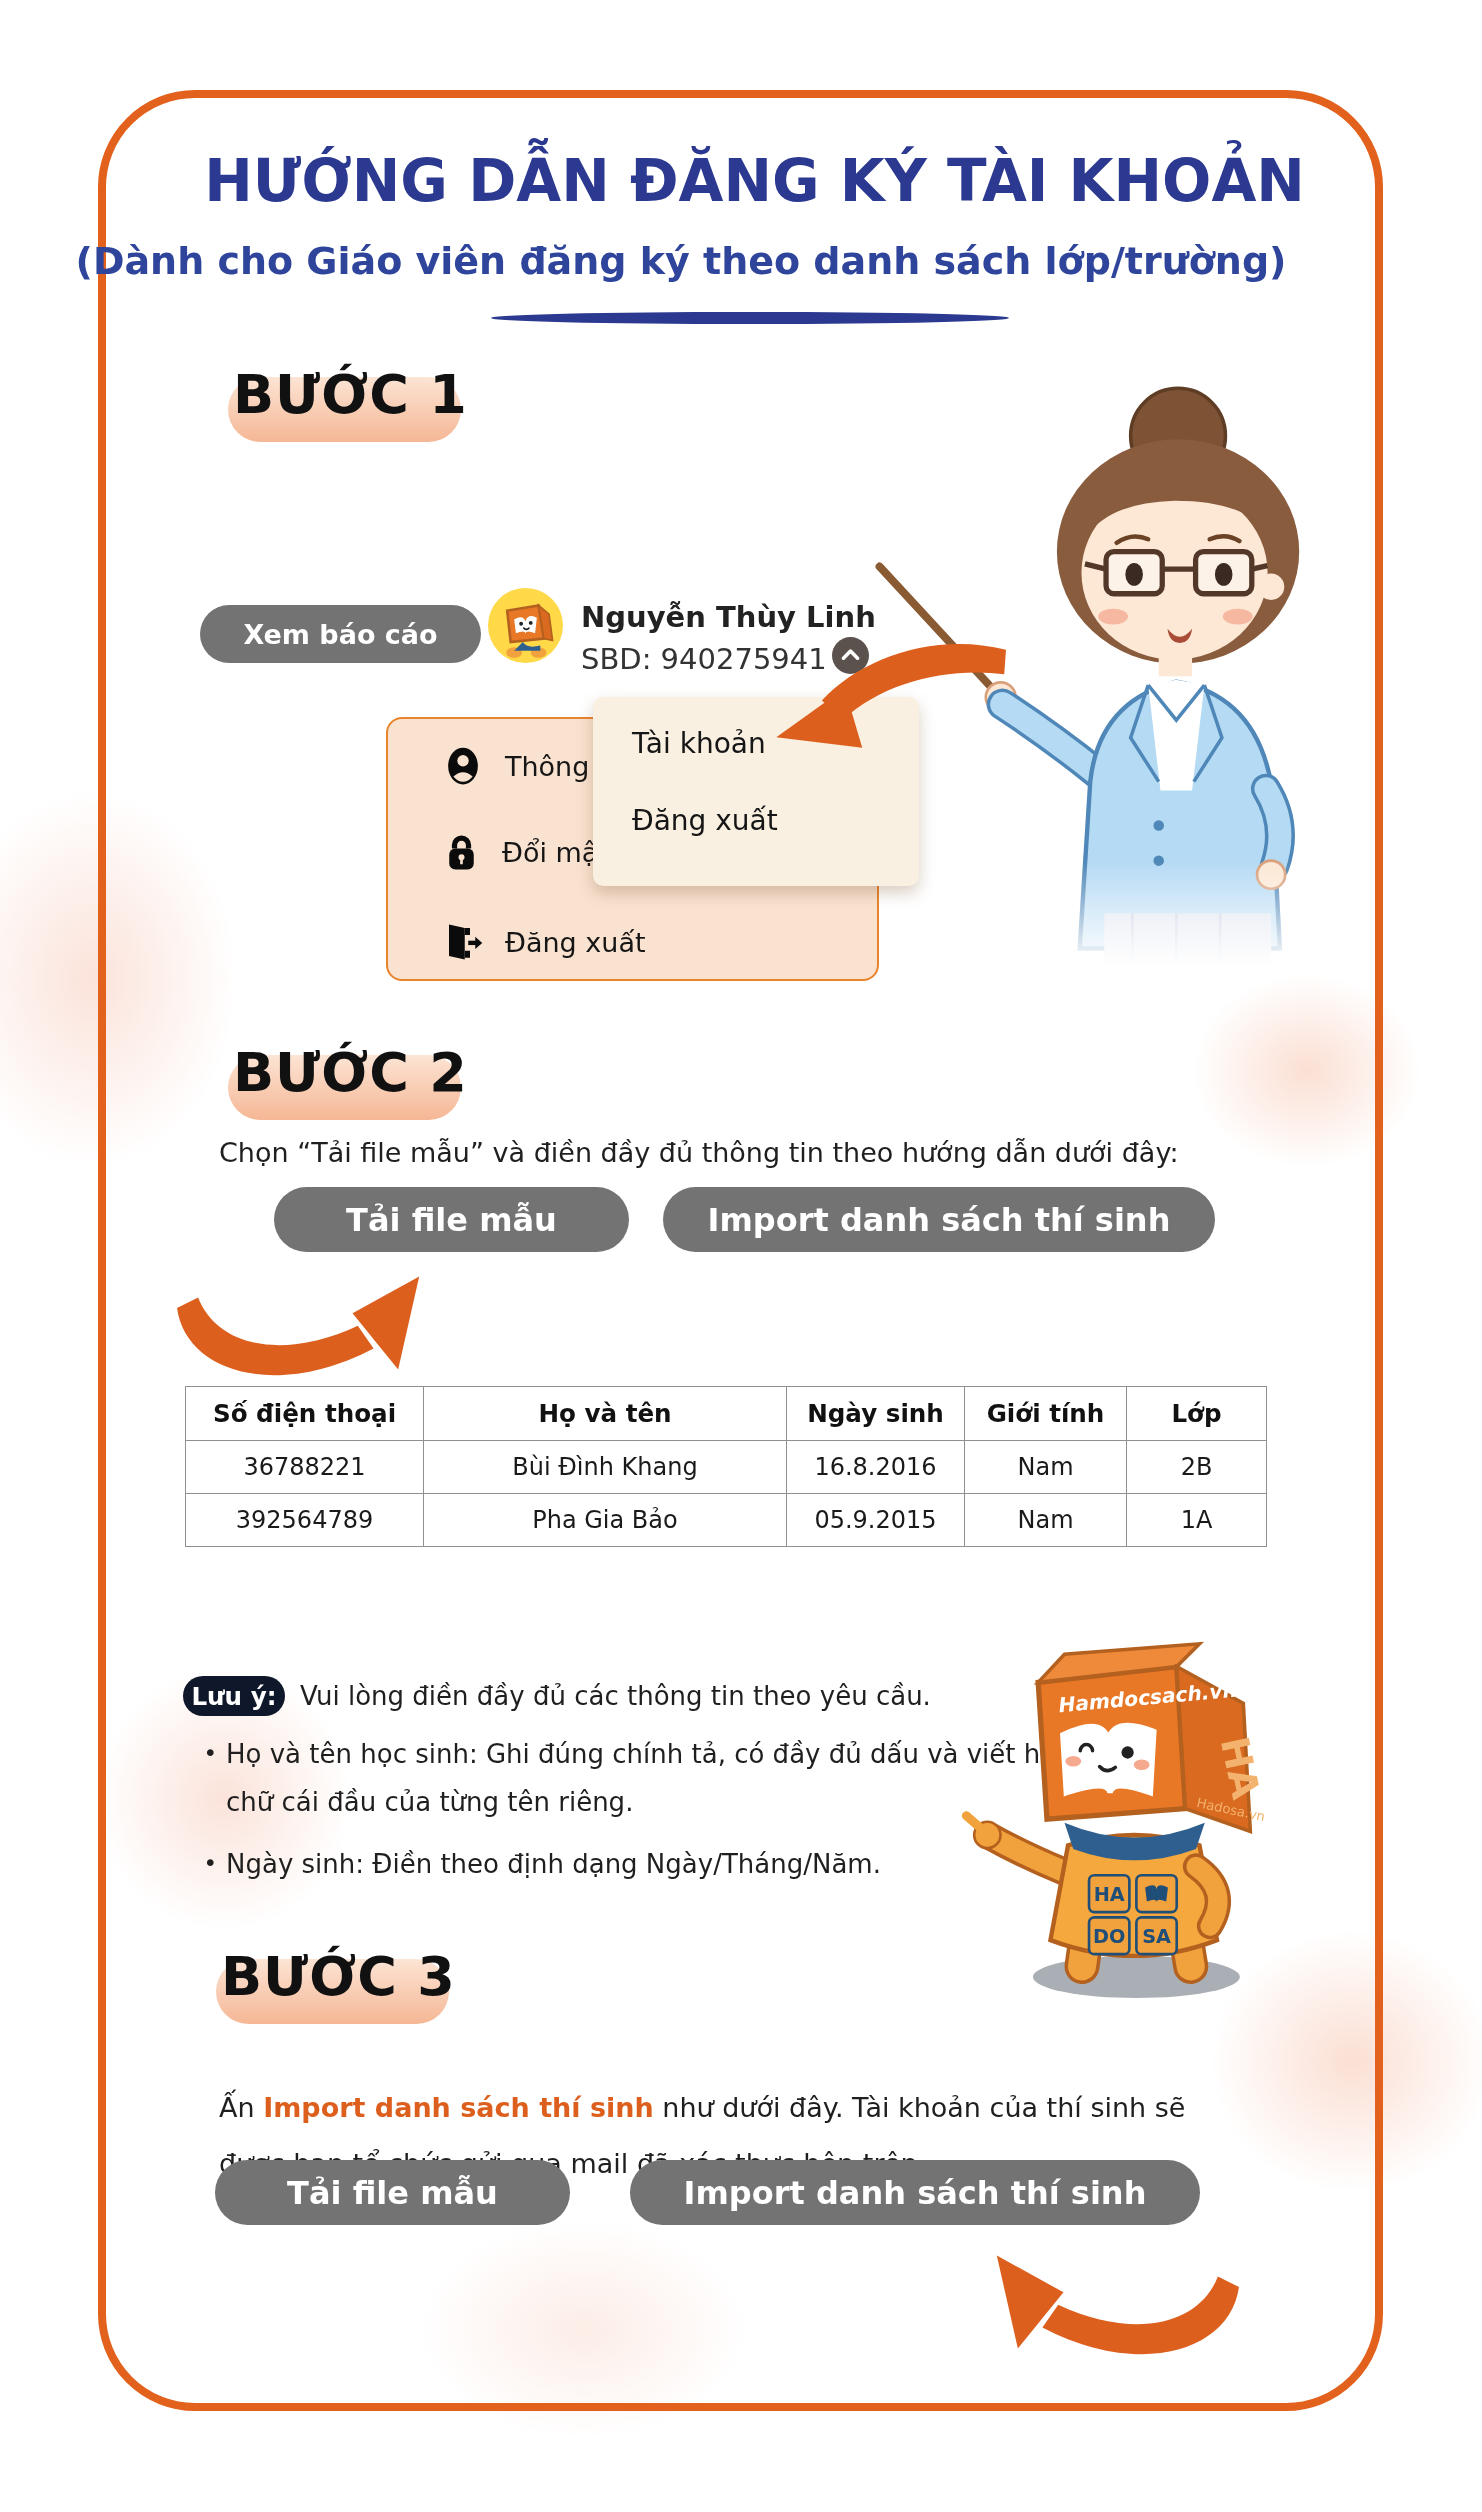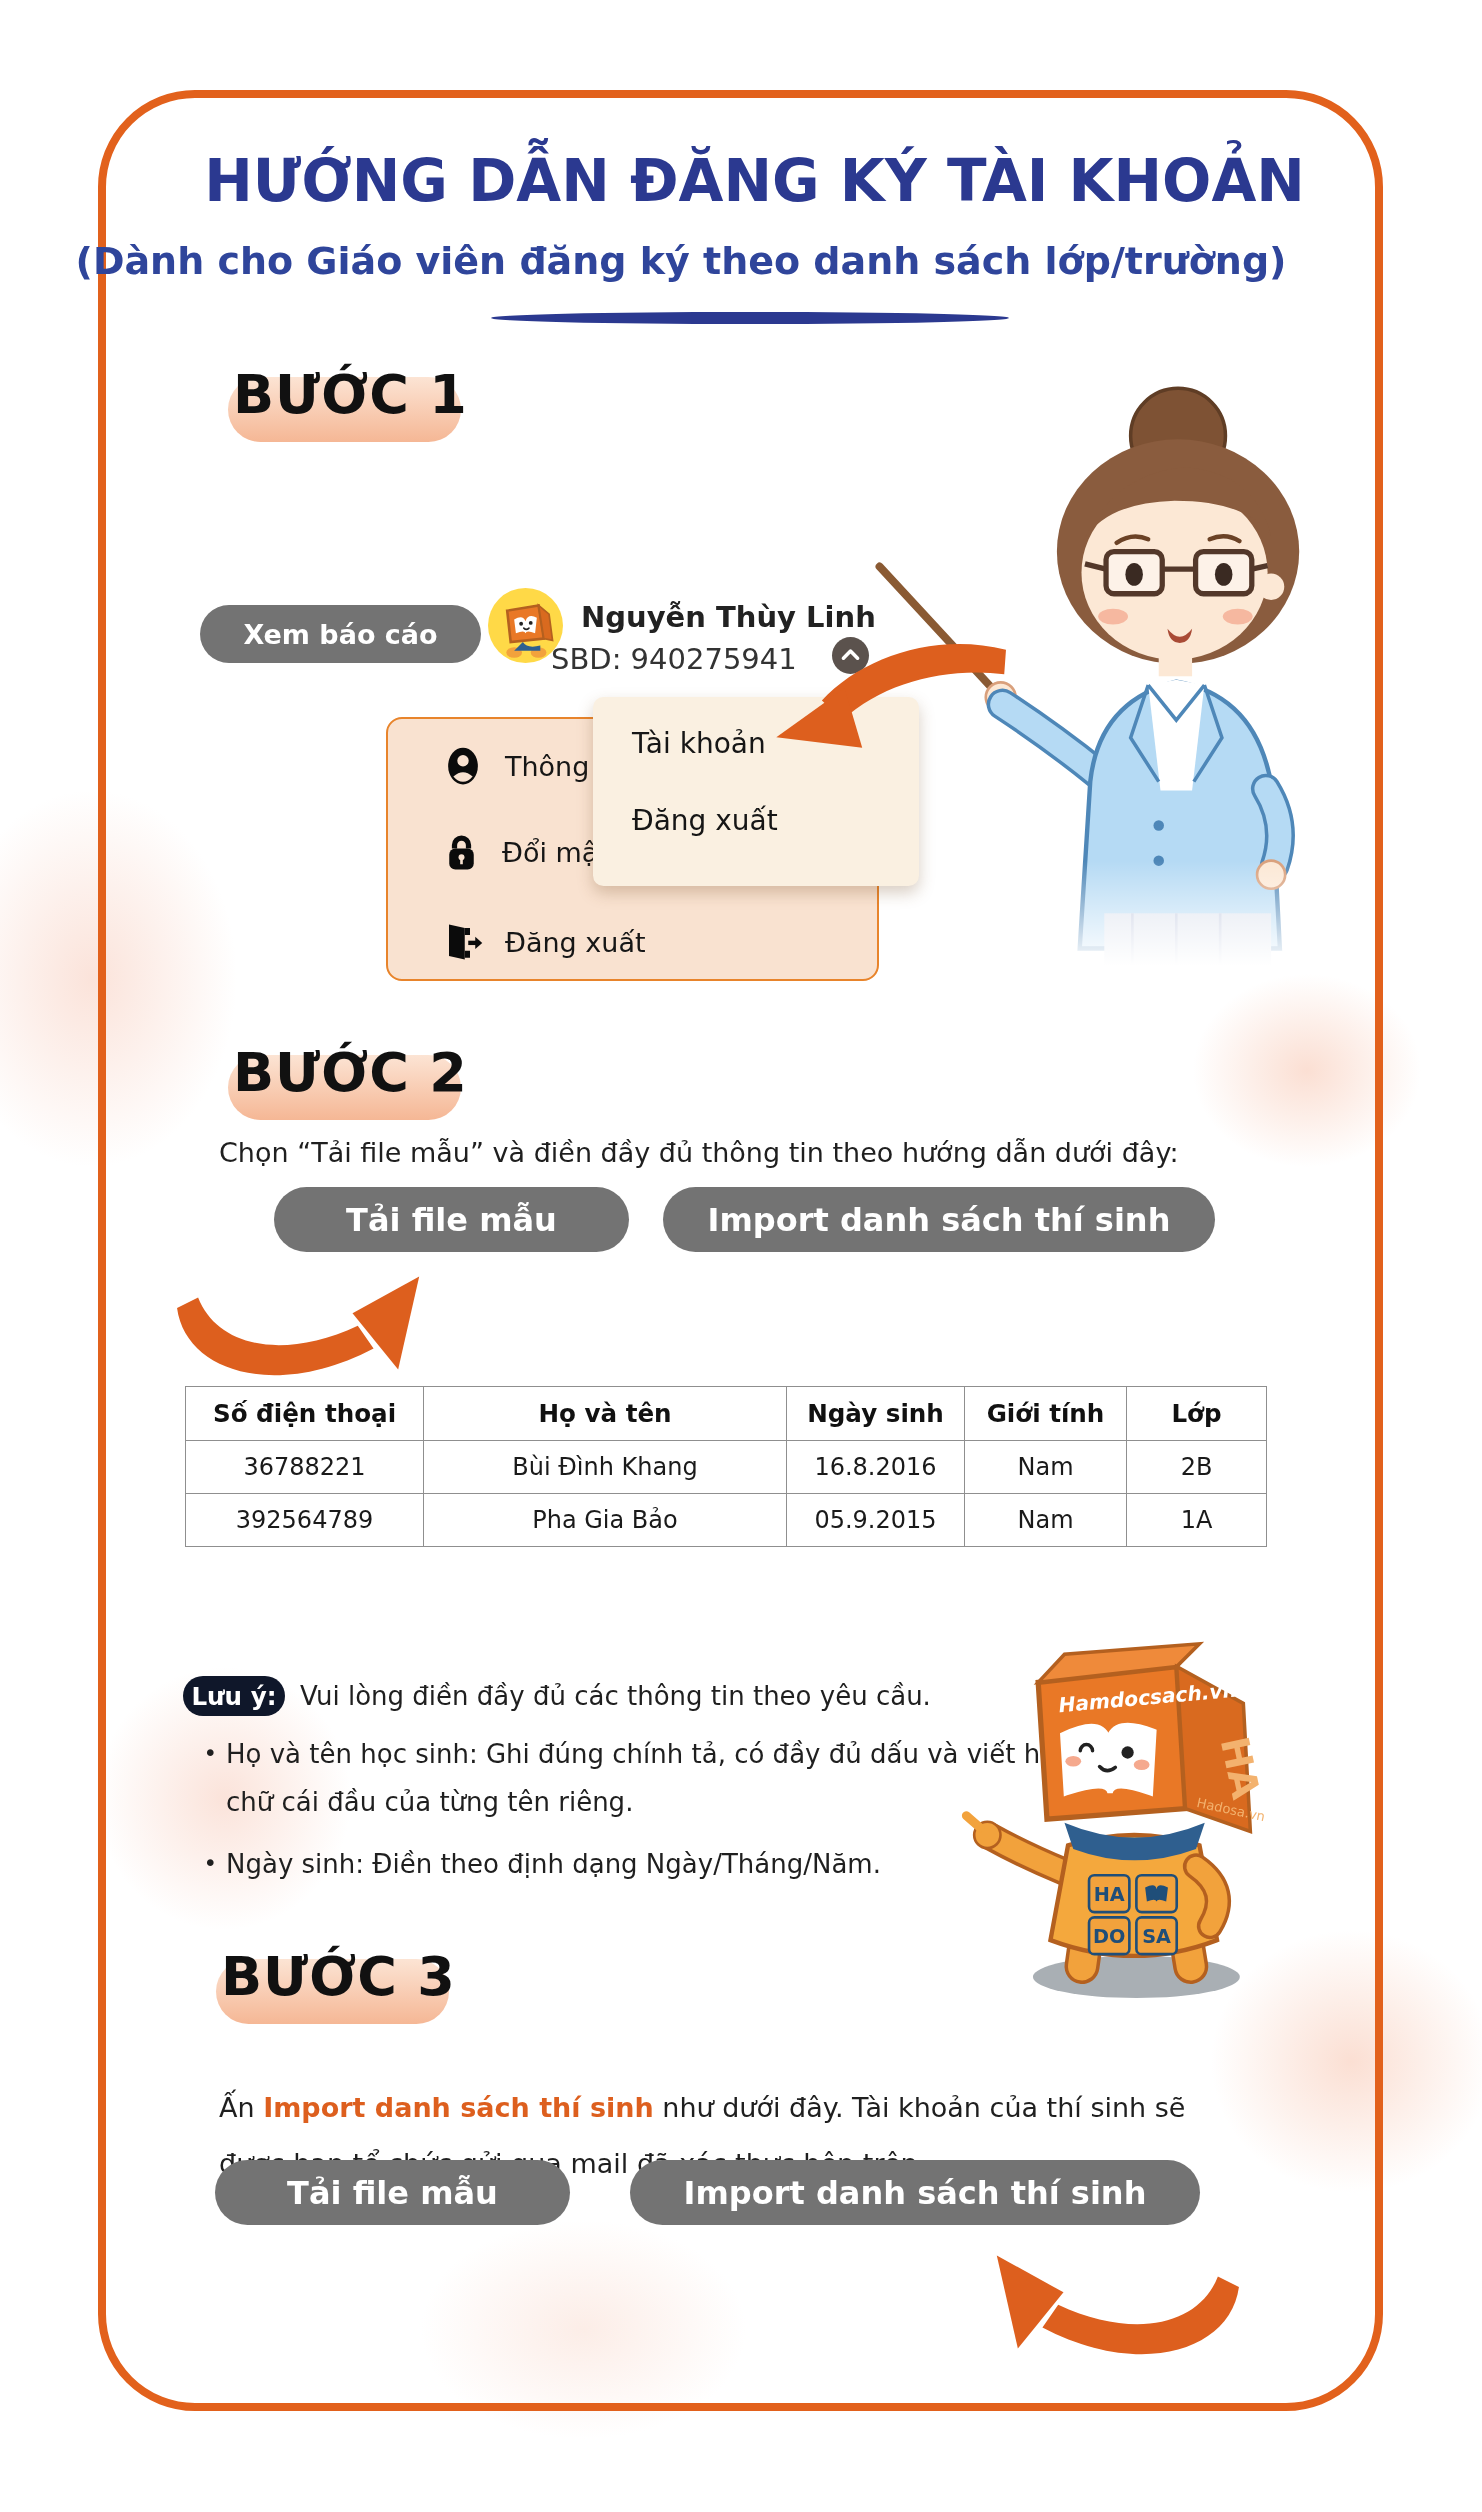--- a/index.html
+++ b/index.html
@@ -25,21 +25,21 @@
       background:linear-gradient(180deg,#FCE4D4 0%,#F5B795 100%);}
   .step .label{position:relative;font-size:54px;font-weight:800;color:#111;letter-spacing:0.9px;}
   .para{font-size:27px;line-height:1.55;white-space:pre-line;}
   .hl{color:#DD5F1E;font-weight:bold;}
   
   .btn{position:absolute;background:#737373;color:#fff;border-radius:35px;
       display:flex;align-items:center;justify-content:center;font-weight:bold;z-index:6;}
   
   .avatar{position:absolute;left:488px;top:588px;width:75px;height:75px;}
   .acc-name{position:absolute;left:581px;top:600px;font-size:29px;font-weight:bold;color:#222;}
-  .acc-sbd{position:absolute;left:551px;top:642px;font-size:29px;color:#333;}
+  .acc-sbd{position:absolute;left:581px;top:642px;font-size:29px;color:#333;}
   .chev{position:absolute;left:832px;top:637px;width:37px;height:37px;border-radius:50%;
       background:#5B524D;display:flex;align-items:center;justify-content:center;}
   
   .menu-card{position:absolute;left:386px;top:717px;width:489px;height:260px;
       background:#F9E2D0;border:2.6px solid #E8842B;border-radius:16px;z-index:5;}
   .menu-item{position:absolute;left:54px;display:flex;align-items:center;gap:21px;
       font-size:27px;color:#161616;white-space:nowrap;}
   .menu-item svg{flex:0 0 auto;}
   
   .panel{position:absolute;left:593px;top:697px;width:326px;height:189px;background:#FAF0E1;

